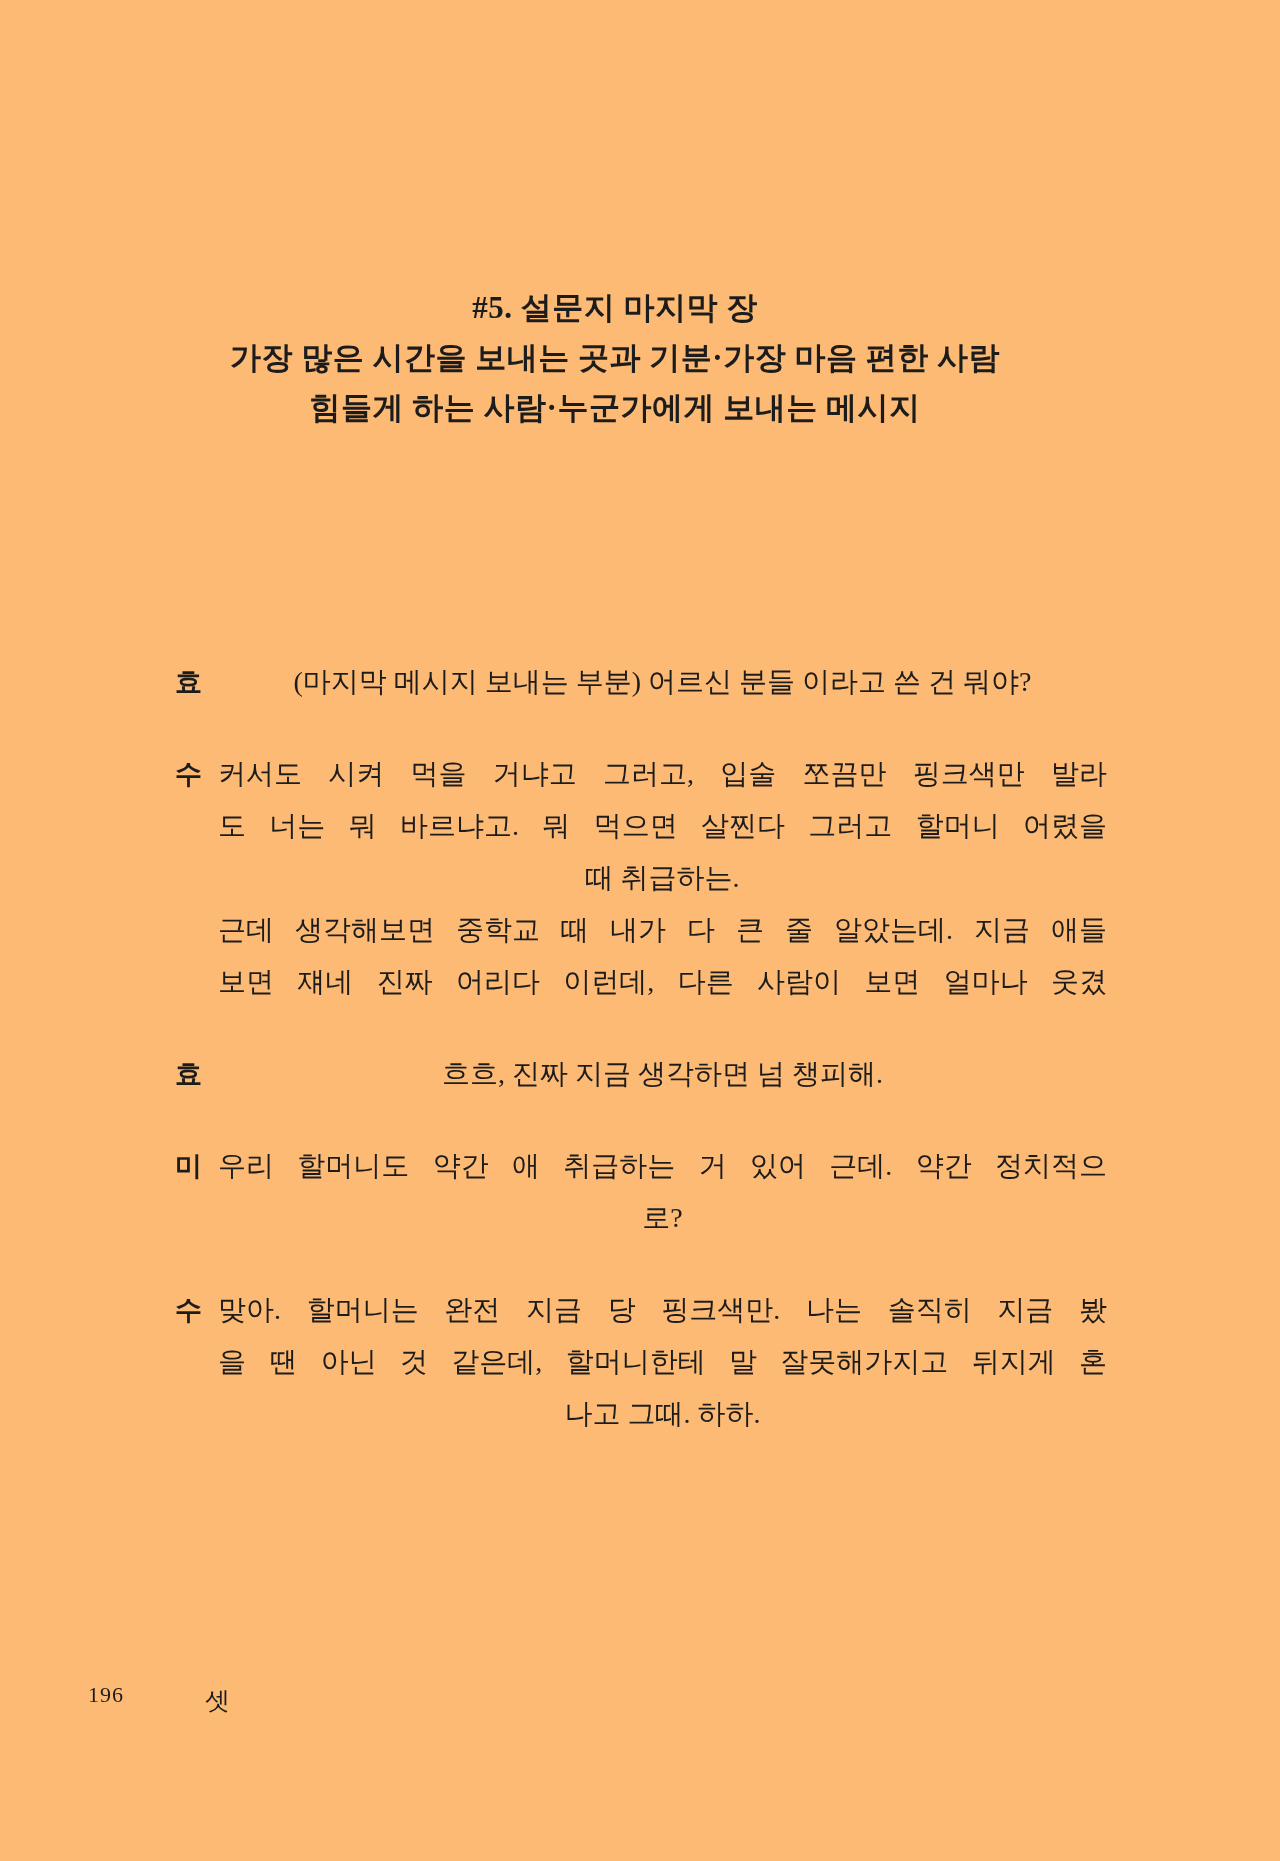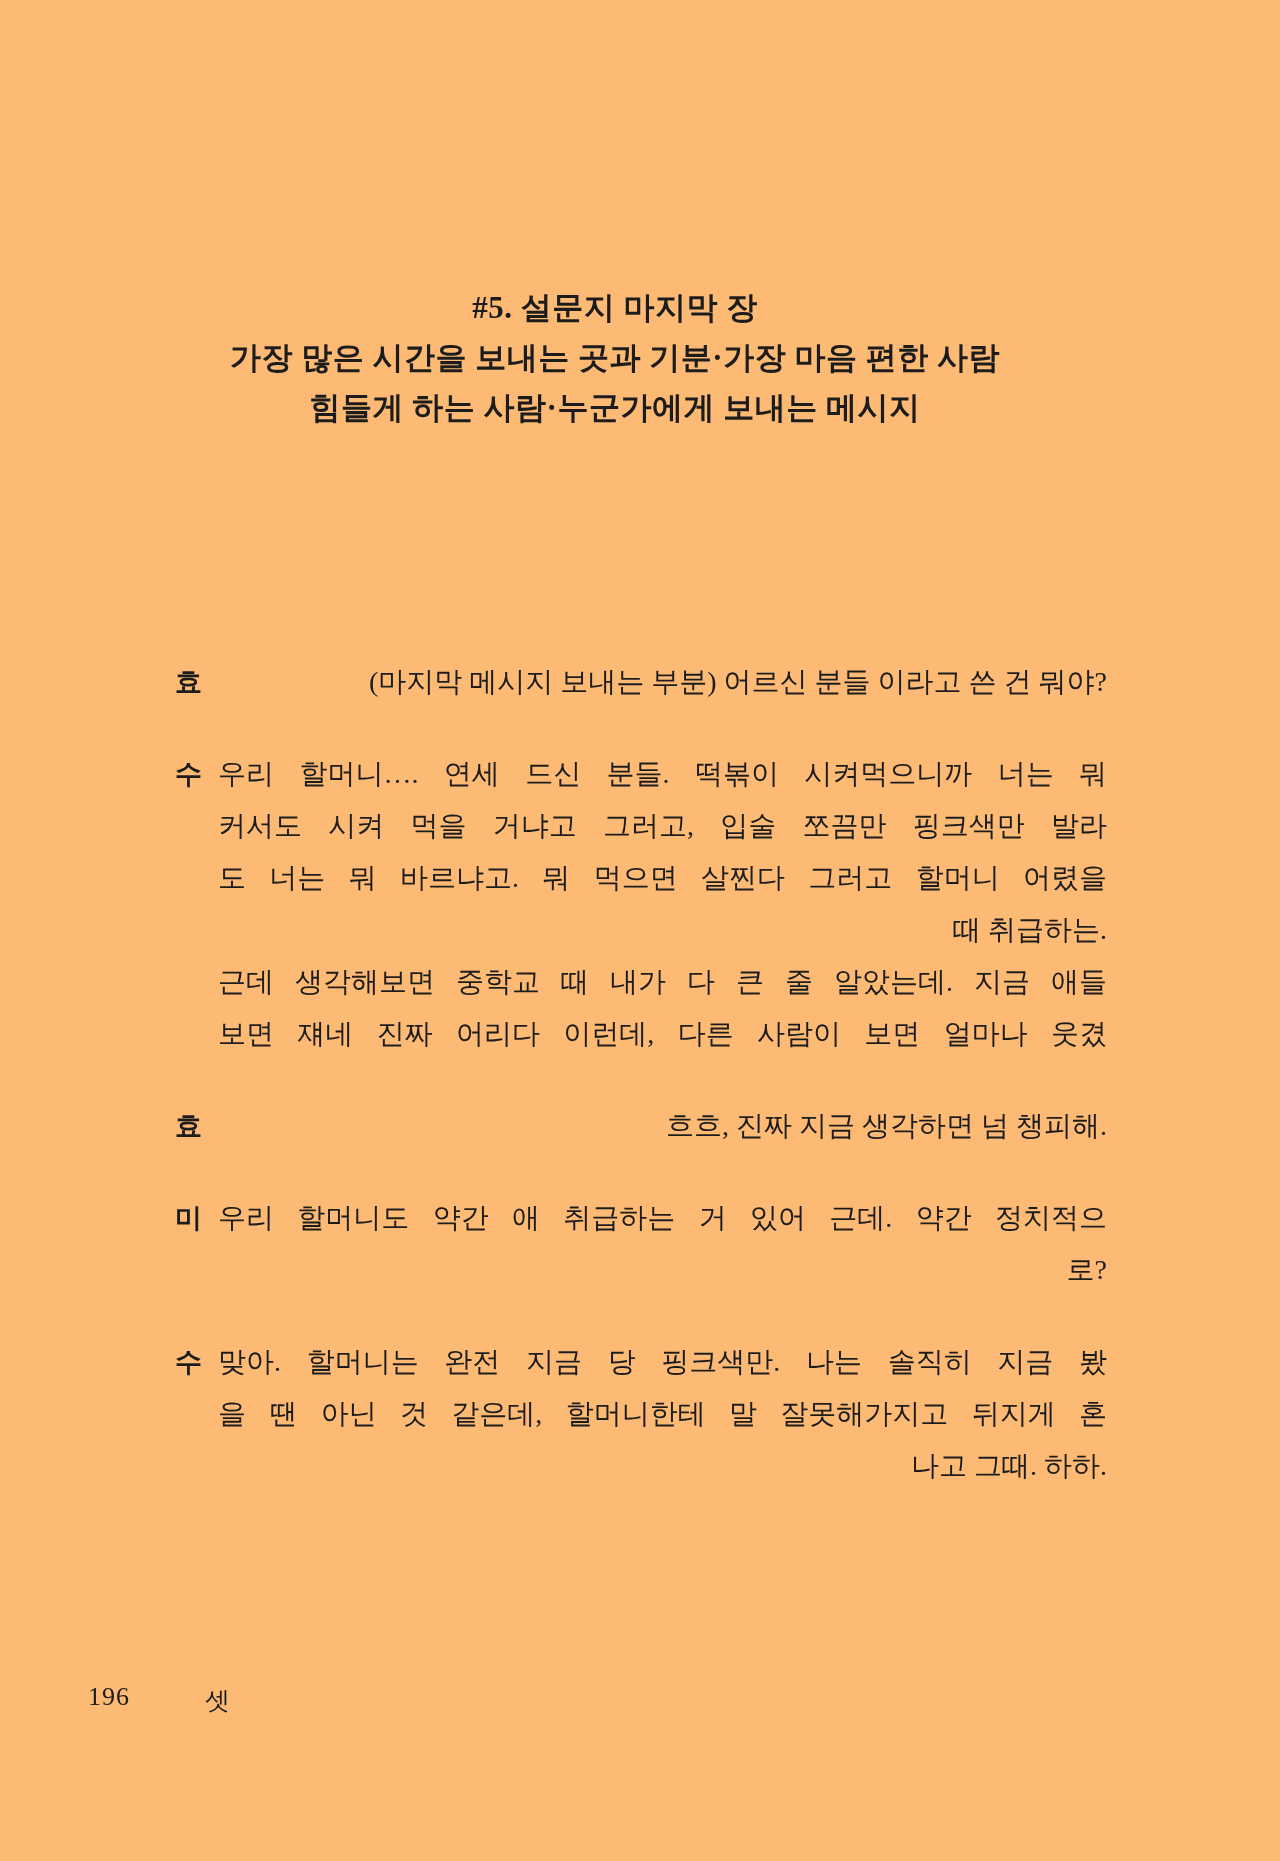--- a/index.html
+++ b/index.html
@@ -40,34 +40,34 @@
     display: flex;
     margin-bottom: 40px;
   }
   .speaker {
     flex: 0 0 43px;
     font-weight: bold;
     font-family: "Liberation Sans", "DejaVu Sans", sans-serif;
     font-size: 27px;
   }
   .utterance { flex: 1 1 auto; min-width: 0; }
-  .line { text-align: right; }
+  .line { text-align: center; }
   .line.fill { text-align: justify; text-align-last: justify; }
   .footer {
     position: absolute;
     top: 1682px;
     left: 0;
     width: 100%;
     height: 40px;
   }
   .page-number {
     position: absolute;
     left: 88px;
     top: 0;
-    font-size: 26px;
+    font-size: 22px;
     letter-spacing: 1px;
   }
   .chapter-name {
     position: absolute;
     left: 205px;
     top: 2px;
     font-size: 25px;
   }
 </style>
 </head>
@@ -84,21 +84,20 @@
   <div class="dialogue">
       <div class="dlg-block">
         <span class="speaker">효</span>
         <div class="utterance">
           <div class="line">(마지막 메시지 보내는 부분) 어르신 분들 이라고 쓴 건 뭐야?</div>
         </div>
       </div>
       <div class="dlg-block">
         <span class="speaker">수</span>
         <div class="utterance">
-          <div class="line fill">우리 할머니…. 연세 드신 분들. 떡볶이 시켜먹으니까 너는 뭐</div>
           <div class="line fill">커서도 시켜 먹을 거냐고 그러고, 입술 쪼끔만 핑크색만 발라</div>
           <div class="line fill">도 너는 뭐 바르냐고. 뭐 먹으면 살찐다 그러고 할머니 어렸을</div>
           <div class="line">때 취급하는.</div>
           <div class="line fill">근데 생각해보면 중학교 때 내가 다 큰 줄 알았는데. 지금 애들</div>
           <div class="line fill">보면 쟤네 진짜 어리다 이런데, 다른 사람이 보면 얼마나 웃겼</div>
         </div>
       </div>
       <div class="dlg-block">
         <span class="speaker">효</span>
         <div class="utterance">

